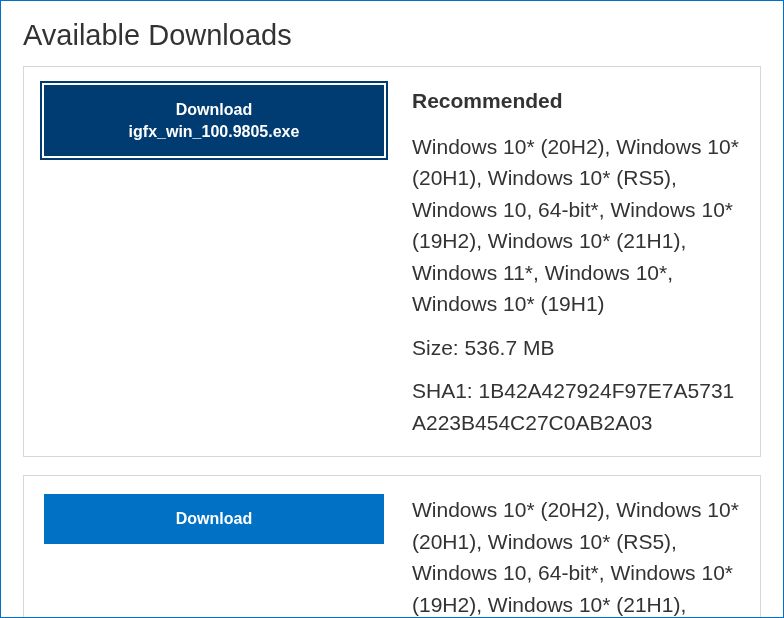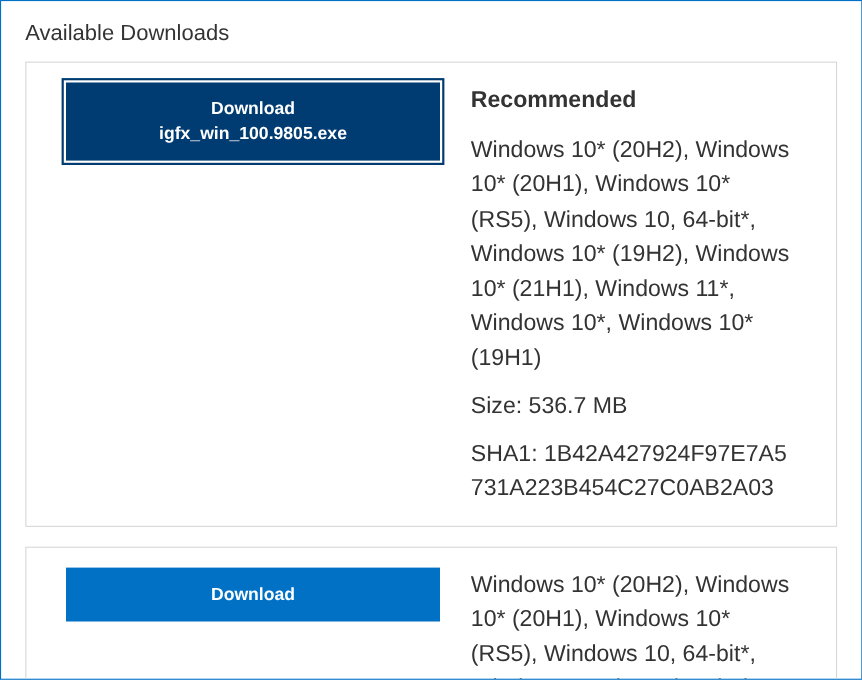--- a/index.html
+++ b/index.html
@@ -9,28 +9,28 @@
     }
     body {
       font-family: -apple-system, BlinkMacSystemFont, "Segoe UI", Arial, sans-serif;
       background: #fff;
       width: 784px;
       height: 618px;
       border: 1px solid #0071c5;
       padding: 18px 22px;
     }
     .section-title {
-      font-size: 20px;
+      font-size: 29px;
       font-weight: 400;
       color: #333;
       margin-bottom: 14px;
     }
     .download-card {
       border: 1px solid #d8d8d8;
-      padding: 18px 36px;
+      padding: 18px 20px;
       display: flex;
       gap: 28px;
       margin-bottom: 18px;
     }
     .card-left {
       flex: 0 0 340px;
     }
     .download-btn {
       background: #0071c5;
       color: #fff;

